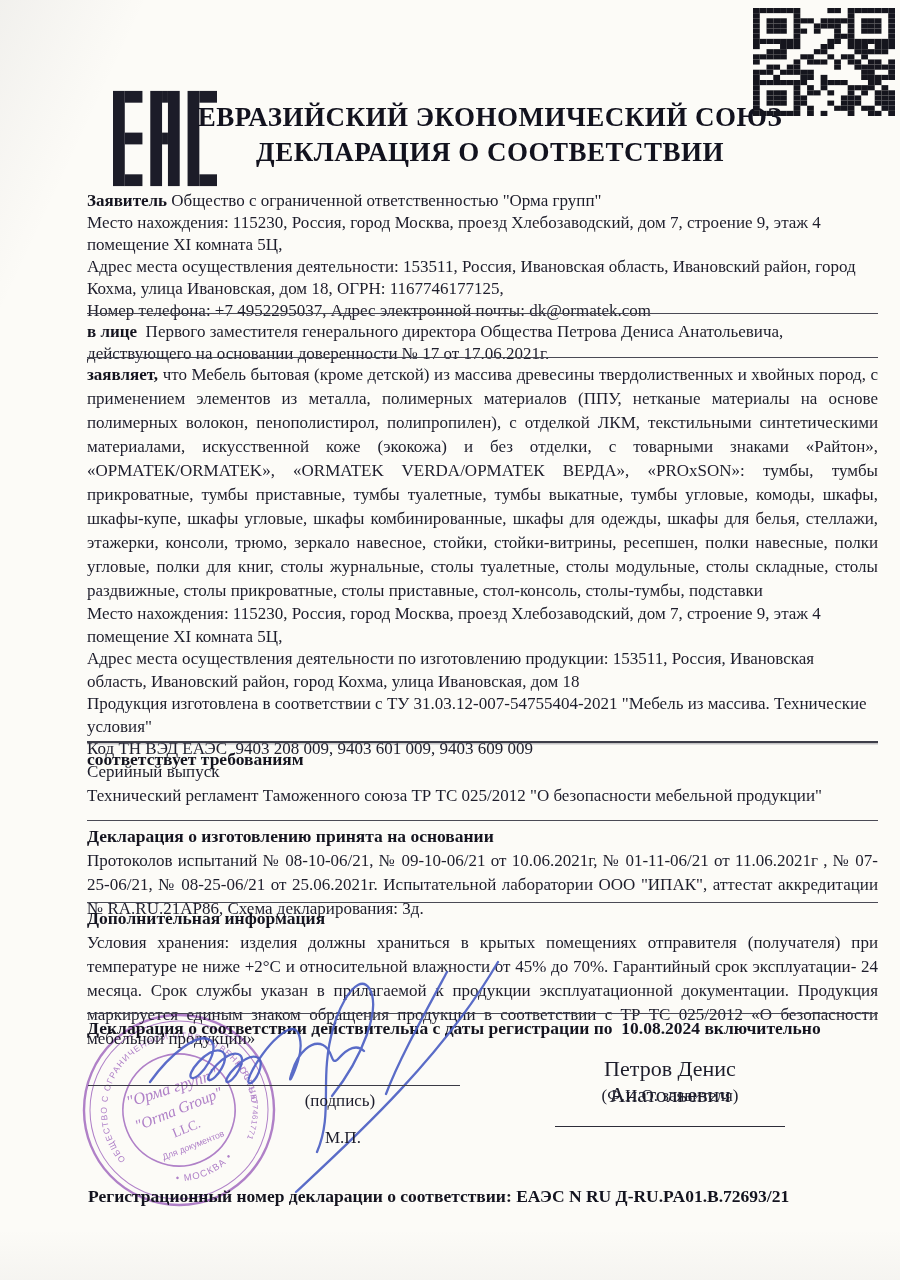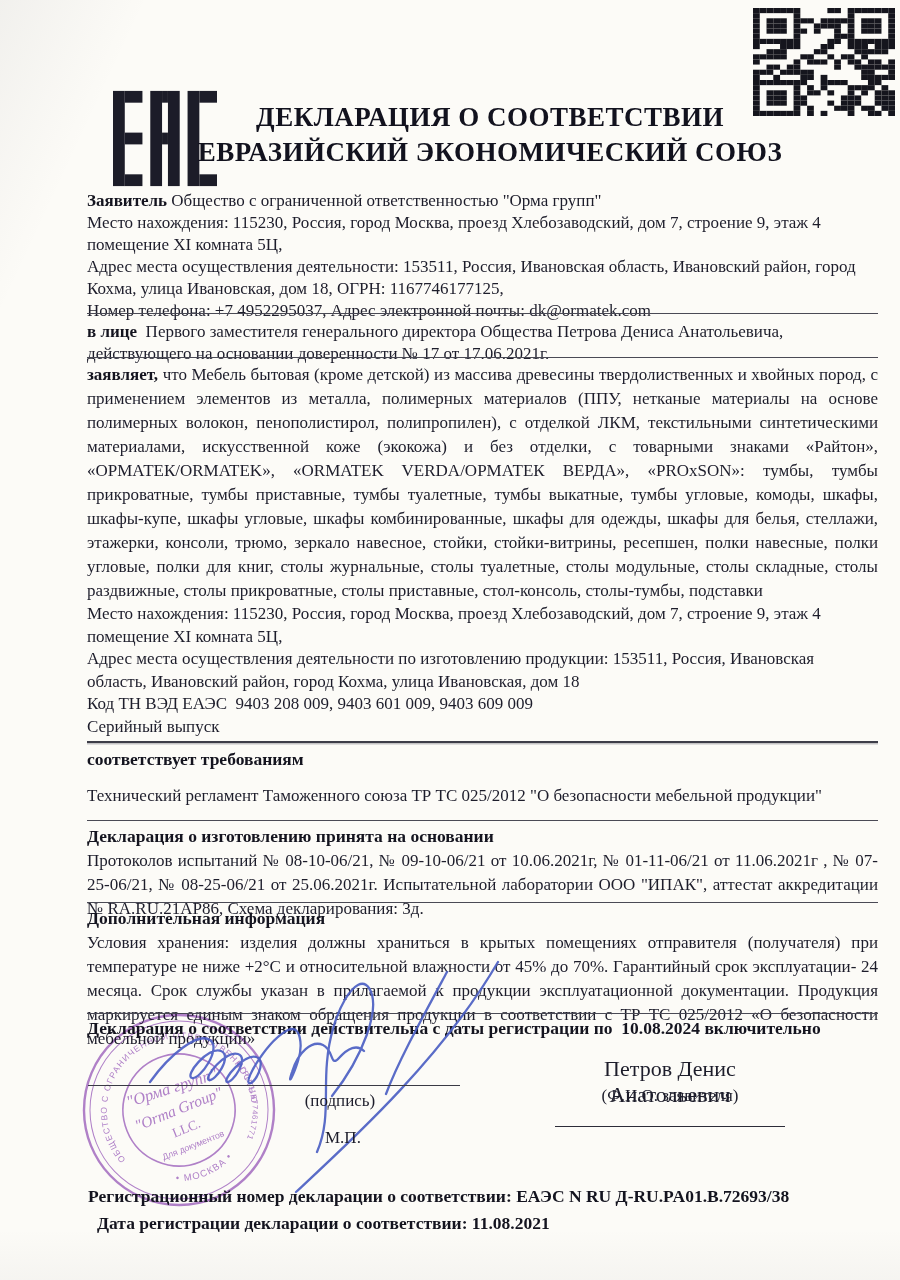--- a/index.html
+++ b/index.html
@@ -57,22 +57,22 @@
       <rect x="56" y="0" width="12" height="97"></rect>
       <rect x="50" y="0" width="6" height="12"></rect>
       <rect x="50" y="42.5" width="6" height="12"></rect>
       <rect x="76" y="0" width="12" height="97"></rect>
       <rect x="88" y="0" width="18" height="12"></rect>
       <rect x="88" y="85" width="18" height="12"></rect>
     </g>
   </svg>
 
   <div class="abs doc-title">
+    <div>ЕВРАЗИЙСКИЙ ЭКОНОМИЧЕСКИЙ СОЮЗ</div>
     <div>ДЕКЛАРАЦИЯ О СООТВЕТСТВИИ</div>
-    <div>ЕВРАЗИЙСКИЙ ЭКОНОМИЧЕСКИЙ СОЮЗ</div>
   </div>
 
   <svg id="qr" class="abs qr" viewBox="0 0 21 21" preserveAspectRatio="none">
       <g fill="#15151d">
         <rect x="0" y="0" width="1" height="1"></rect>
         <rect x="0" y="1" width="1" height="1"></rect>
         <rect x="0" y="2" width="1" height="1"></rect>
         <rect x="0" y="3" width="1" height="1"></rect>
         <rect x="0" y="4" width="1" height="1"></rect>
         <rect x="0" y="5" width="1" height="1"></rect>
@@ -331,20 +331,21 @@
     <p><b class="lbl">в лице</b>&nbsp; <span>Первого заместителя генерального директора Общества Петрова Дениса Анатольевича, действующего на основании доверенности № 17 от 17.06.2021г.</span></p>
   </div>
 
   <div class="abs hr" style="top:357px"></div>
 
   <div class="abs sec lh24" style="top:363px">
     <p class="just"><b class="lbl">заявляет,</b> <span>что Мебель бытовая (кроме детской) из массива древесины твердолиственных и хвойных пород, с применением элементов из металла, полимерных материалов (ППУ, нетканые материалы на основе полимерных волокон, пенополистирол, полипропилен), с отделкой ЛКМ, текстильными синтетическими материалами, искусственной коже (экокожа) и без отделки, с товарными знаками «Райтон», «ОРМАТЕК/ORMATEK», «ORMATEK VERDA/ОРМАТЕК ВЕРДА», «PROxSON»: тумбы, тумбы прикроватные, тумбы приставные, тумбы туалетные, тумбы выкатные, тумбы угловые, комоды, шкафы, шкафы-купе, шкафы угловые, шкафы комбинированные, шкафы для одежды, шкафы для белья, стеллажи, этажерки, консоли, трюмо, зеркало навесное, стойки, стойки-витрины, ресепшен, полки навесные, полки угловые, полки для книг, столы журнальные, столы туалетные, столы модульные, столы складные, столы раздвижные, столы прикроватные, столы приставные, стол-консоль, столы-тумбы, подставки</span></p>
     <div style="line-height:22.5px">
       <p>Место нахождения: 115230, Россия, город Москва, проезд Хлебозаводский, дом 7, строение 9, этаж 4 помещение XI комната 5Ц,</p>
       <p>Адрес места осуществления деятельности по изготовлению продукции: 153511, Россия, Ивановская область, Ивановский район, город Кохма, улица Ивановская, дом 18</p>
+      <p>Продукция изготовлена в соответствии с ТУ 31.03.12-007-54755404-2021 "Мебель из массива. Технические условия"</p>
       <p class="prewrap">Код ТН ВЭД ЕАЭС  9403 208 009, 9403 601 009, 9403 609 009</p>
       <p>Серийный выпуск</p>
     </div>
   </div>
 
   <div class="abs hr thick" style="top:741px"></div>
 
   <div class="abs sec lh24" style="top:747px">
     <p class="head">соответствует требованиям</p>
     <p style="margin-top:13px">Технический регламент Таможенного союза ТР ТС 025/2012 "О безопасности мебельной продукции"</p>
@@ -403,17 +404,16 @@
     </g>
   </svg>
 
   <div class="abs sign-line"></div>
   <div class="abs sign-caption">(подпись)</div>
   <div class="abs mp">М.П.</div>
   <div class="abs fio-name">Петров Денис Анатольевич</div>
   <div class="abs fio-caption">(Ф.И.О. заявителя)</div>
 
   <div class="abs footer-reg">
-    <div><span>Регистрационный номер декларации о соответствии:</span> <span>ЕАЭС N RU Д-RU.PA01.B.72693/38</span></div>
-    <div class="indent"><span>Дата регистрации декларации о соответствии:</span> <span>11.08.2021</span></div>
+    <div><span>Регистрационный номер декларации о соответствии:</span> <span>ЕАЭС N RU Д-RU.PA01.B.72693/21</span></div>
   </div>
 
 </div>
 
 </body></html>

